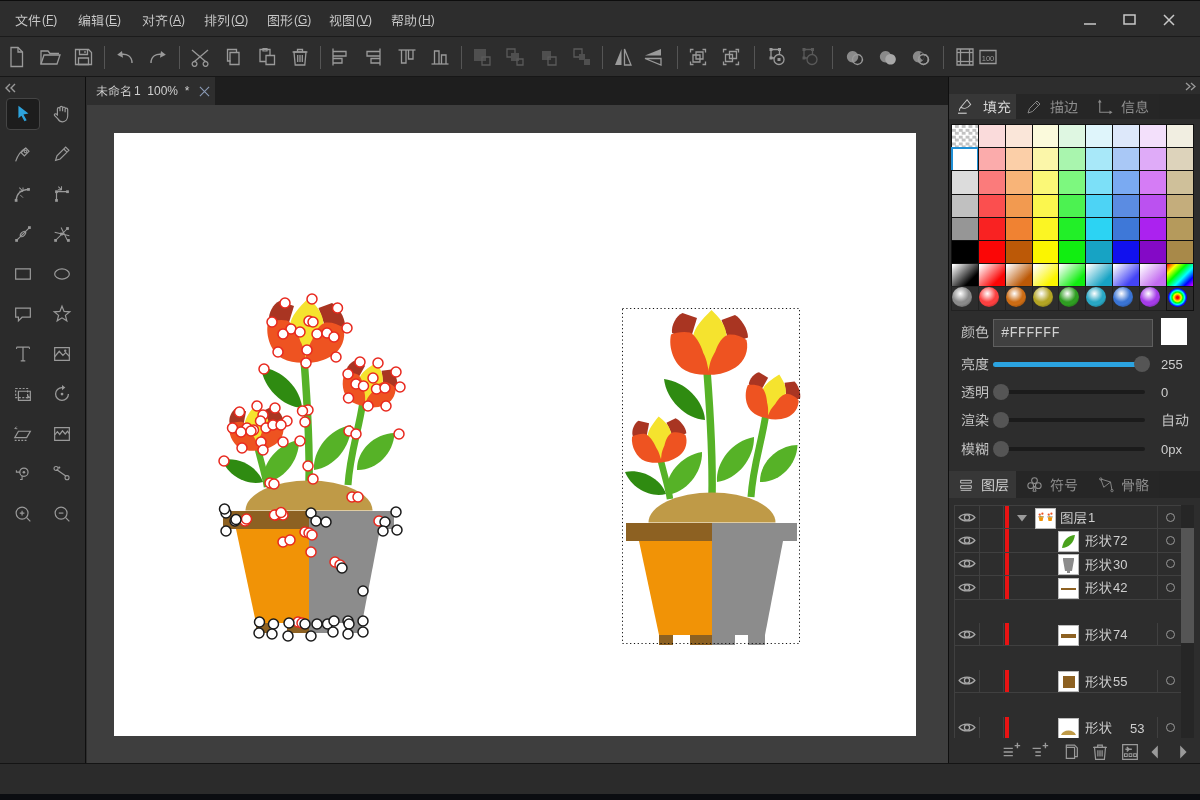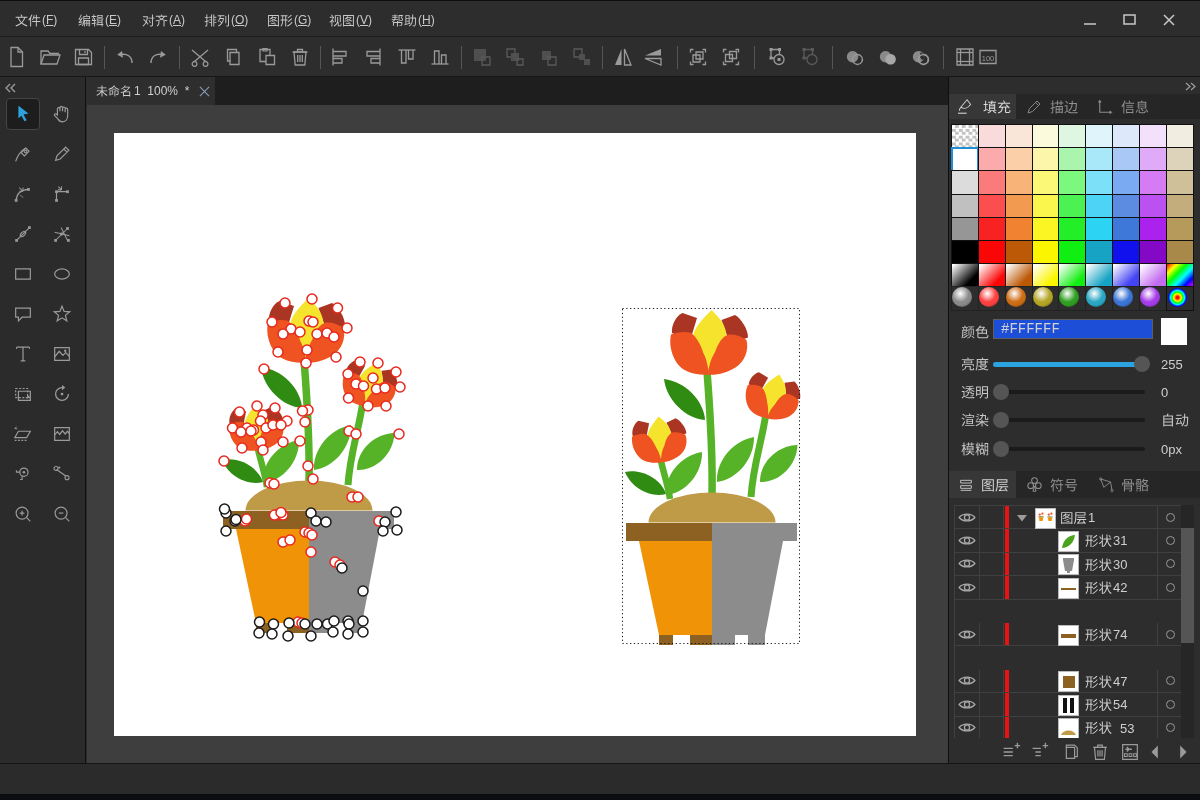--- a/index.html
+++ b/index.html
@@ -803,21 +803,21 @@
     <div class="cell" style="left:216.8px;top:186.2px;width:28.4px;height:24.7px;background:linear-gradient(135deg,#f00,#ff0,#0f0,#0ff,#00f,#f0f)"></div>
     <div class="cell" style="left:216.8px;top:209.4px;width:28.4px;height:24.7px;background:#2d2d2d">
       <div style="position:absolute;left:1px;top:1px;width:19px;height:19px;border-radius:50%;background:radial-gradient(circle,#f00 8%,#ff8000 18%,#ff0 28%,#0f0 40%,#0ff 52%,#00f 66%,#8000c0 80%,#444 95%)"></div>
     </div>
     <div class="abs" style="left:12px;top:248px">
       <svg class="ck" width="28" height="14" viewBox="0 0 2000 1000" fill="#c8c8c8" style="">
         <use href="#g989c" x="0" width="1000" height="1000"></use>
         <use href="#g8272" x="1000" width="1000" height="1000"></use>
       </svg>
     </div>
-    <div class="abs" style="left:44px;top:242px;width:160px;height:20px;background:#1d4ed8;border:1px solid #5f5f5f;color:#d2d2d2;font-size:14px;font-family:'Liberation Mono',monospace;display:flex;align-items:center;padding-left:7px">#FFFFFF</div>
+    <div class="abs" style="left:44px;top:242px;width:160px;height:28px;background:#404040;border:1px solid #5f5f5f;color:#d2d2d2;font-size:14px;font-family:'Liberation Mono',monospace;display:flex;align-items:center;padding-left:7px">#FFFFFF</div>
     <div class="abs" style="left:212px;top:241px;width:26px;height:27px;background:#fff"></div>
     <div class="abs" style="left:12px;top:280px">
       <svg class="ck" width="28" height="14" viewBox="0 0 2000 1000" fill="#c8c8c8" style="">
         <use href="#g4eae" x="0" width="1000" height="1000"></use>
         <use href="#g5ea6" x="1000" width="1000" height="1000"></use>
       </svg>
     </div>
     <div class="abs" style="left:44px;top:285px;width:152px;height:5px;border-radius:3px;background:#2ba3e0"></div>
     <div class="abs" style="left:185px;top:279px;width:16px;height:16px;border-radius:50%;background:#555"></div>
     <div class="abs num" style="left:212px;top:280px;font-size:13px">255</div>
@@ -939,21 +939,21 @@
         <div class="abs" style="left:25px;top:0;width:24px;height:100%;border-right:1px solid #404040"></div>
         <div class="abs" style="left:49.5px;top:0;width:4.5px;height:100%;background:#e81313"></div>
         <div class="abs" style="left:103px;top:1.5px;width:21px;height:21px;background:#fff;border:1px solid #bbb"><svg width="19" height="19" viewBox="0 0 19 19">
             <path d="M3,16 C4,8 10,3 16,3 C15,11 9,16 3,16 Z" fill="#4aa21d"></path>
           </svg></div>
         <div class="abs" style="left:130px;top:4px;display:flex;align-items:center">
           <svg class="ck" width="27.0" height="13.5" viewBox="0 0 2000 1000" fill="#cfcfcf" style="">
             <use href="#g5f62" x="0" width="1000" height="1000"></use>
             <use href="#g72b6" x="1000" width="1000" height="1000"></use>
           </svg>
-          <span style="color:#cfcfcf;font-size:13px;margin-left:1px">31</span>
+          <span style="color:#cfcfcf;font-size:13px;margin-left:1px">72</span>
         </div>
         <div class="abs" style="left:202px;top:0;width:25px;height:100%;border-left:1px solid #404040;display:flex;align-items:center;justify-content:center">
           <div style="width:9px;height:9px;border:1.4px solid #989898;border-radius:50%"></div>
         </div>
       </div>
       <div class="abs" style="left:0;top:46.8px;width:227px;height:23.4px;border-bottom:1px solid #404040">
         <div class="abs" style="left:0;top:0;width:25px;height:100%;border-right:1px solid #404040;display:flex;align-items:center;justify-content:center">
           <svg width="18" height="13" viewBox="0 0 24 16">
             <path d="M1.5,8 C6,2 18,2 22.5,8 C18,14 6,14 1.5,8 Z" fill="none" stroke="#a8a8a8" stroke-width="1.7"></path>
             <circle cx="12" cy="8" r="3.4" fill="none" stroke="#a8a8a8" stroke-width="1.7"></circle>
@@ -1031,45 +1031,21 @@
         <div class="abs" style="left:25px;top:0;width:24px;height:100%;border-right:1px solid #404040"></div>
         <div class="abs" style="left:49.5px;top:0;width:4.5px;height:100%;background:#e81313"></div>
         <div class="abs" style="left:103px;top:1.5px;width:21px;height:21px;background:#fff;border:1px solid #bbb"><svg width="19" height="19" viewBox="0 0 19 19">
             <rect x="4" y="4" width="12" height="12" fill="#8d6122"></rect>
           </svg></div>
         <div class="abs" style="left:130px;top:4px;display:flex;align-items:center">
           <svg class="ck" width="27.0" height="13.5" viewBox="0 0 2000 1000" fill="#cfcfcf" style="">
             <use href="#g5f62" x="0" width="1000" height="1000"></use>
             <use href="#g72b6" x="1000" width="1000" height="1000"></use>
           </svg>
-          <span style="color:#cfcfcf;font-size:13px;margin-left:1px">47</span>
-        </div>
-        <div class="abs" style="left:202px;top:0;width:25px;height:100%;border-left:1px solid #404040;display:flex;align-items:center;justify-content:center">
-          <div style="width:9px;height:9px;border:1.4px solid #989898;border-radius:50%"></div>
-        </div>
-      </div>
-      <div class="abs" style="left:0;top:187.2px;width:227px;height:23.4px;border-bottom:1px solid #404040">
-        <div class="abs" style="left:0;top:0;width:25px;height:100%;border-right:1px solid #404040;display:flex;align-items:center;justify-content:center">
-          <svg width="18" height="13" viewBox="0 0 24 16">
-            <path d="M1.5,8 C6,2 18,2 22.5,8 C18,14 6,14 1.5,8 Z" fill="none" stroke="#a8a8a8" stroke-width="1.7"></path>
-            <circle cx="12" cy="8" r="3.4" fill="none" stroke="#a8a8a8" stroke-width="1.7"></circle>
-          </svg>
-        </div>
-        <div class="abs" style="left:25px;top:0;width:24px;height:100%;border-right:1px solid #404040"></div>
-        <div class="abs" style="left:49.5px;top:0;width:4.5px;height:100%;background:#e81313"></div>
-        <div class="abs" style="left:103px;top:1.5px;width:21px;height:21px;background:#fff;border:1px solid #bbb"><svg width="19" height="19" viewBox="0 0 19 19">
-            <rect x="4" y="2" width="4" height="15" fill="#111"></rect>
-            <rect x="11" y="2" width="4" height="15" fill="#111"></rect>
-          </svg></div>
-        <div class="abs" style="left:130px;top:4px;display:flex;align-items:center">
-          <svg class="ck" width="27.0" height="13.5" viewBox="0 0 2000 1000" fill="#cfcfcf" style="">
-            <use href="#g5f62" x="0" width="1000" height="1000"></use>
-            <use href="#g72b6" x="1000" width="1000" height="1000"></use>
-          </svg>
-          <span style="color:#cfcfcf;font-size:13px;margin-left:1px">54</span>
+          <span style="color:#cfcfcf;font-size:13px;margin-left:1px">55</span>
         </div>
         <div class="abs" style="left:202px;top:0;width:25px;height:100%;border-left:1px solid #404040;display:flex;align-items:center;justify-content:center">
           <div style="width:9px;height:9px;border:1.4px solid #989898;border-radius:50%"></div>
         </div>
       </div>
       <div class="abs" style="left:0;top:210.6px;width:227px;height:23.4px;border-bottom:1px solid #404040">
         <div class="abs" style="left:0;top:0;width:25px;height:100%;border-right:1px solid #404040;display:flex;align-items:center;justify-content:center">
           <svg width="18" height="13" viewBox="0 0 24 16">
             <path d="M1.5,8 C6,2 18,2 22.5,8 C18,14 6,14 1.5,8 Z" fill="none" stroke="#a8a8a8" stroke-width="1.7"></path>
             <circle cx="12" cy="8" r="3.4" fill="none" stroke="#a8a8a8" stroke-width="1.7"></circle>
@@ -1078,21 +1054,21 @@
         <div class="abs" style="left:25px;top:0;width:24px;height:100%;border-right:1px solid #404040"></div>
         <div class="abs" style="left:49.5px;top:0;width:4.5px;height:100%;background:#e81313"></div>
         <div class="abs" style="left:103px;top:1.5px;width:21px;height:21px;background:#fff;border:1px solid #bbb"><svg width="19" height="19" viewBox="0 0 19 19">
             <path d="M2,16 A8,7 0 0 1 17,16 Z" fill="#bf9a47"></path>
           </svg></div>
         <div class="abs" style="left:130px;top:4px;display:flex;align-items:center">
           <svg class="ck" width="27.0" height="13.5" viewBox="0 0 2000 1000" fill="#cfcfcf" style="">
             <use href="#g5f62" x="0" width="1000" height="1000"></use>
             <use href="#g72b6" x="1000" width="1000" height="1000"></use>
           </svg>
-          <span style="color:#cfcfcf;font-size:13px;margin-left:8px">53</span>
+          <span style="color:#cfcfcf;font-size:13px;margin-left:18px">53</span>
         </div>
         <div class="abs" style="left:202px;top:0;width:25px;height:100%;border-left:1px solid #404040;display:flex;align-items:center;justify-content:center">
           <div style="width:9px;height:9px;border:1.4px solid #989898;border-radius:50%"></div>
         </div>
       </div>
     </div>
     <div class="abs" style="left:232px;top:428px;width:13px;height:233px;background:#262626"></div>
     <div class="abs" style="left:232px;top:451px;width:13px;height:115px;background:#555"></div>
     <svg class="abs" style="left:51px;top:664px" width="22" height="22" viewBox="0 0 24 24">
       <path d="M4,8 h10 M4,12 h10 M4,16 h10" fill="none" stroke="#9a9a9a" stroke-width="1.5"></path>

